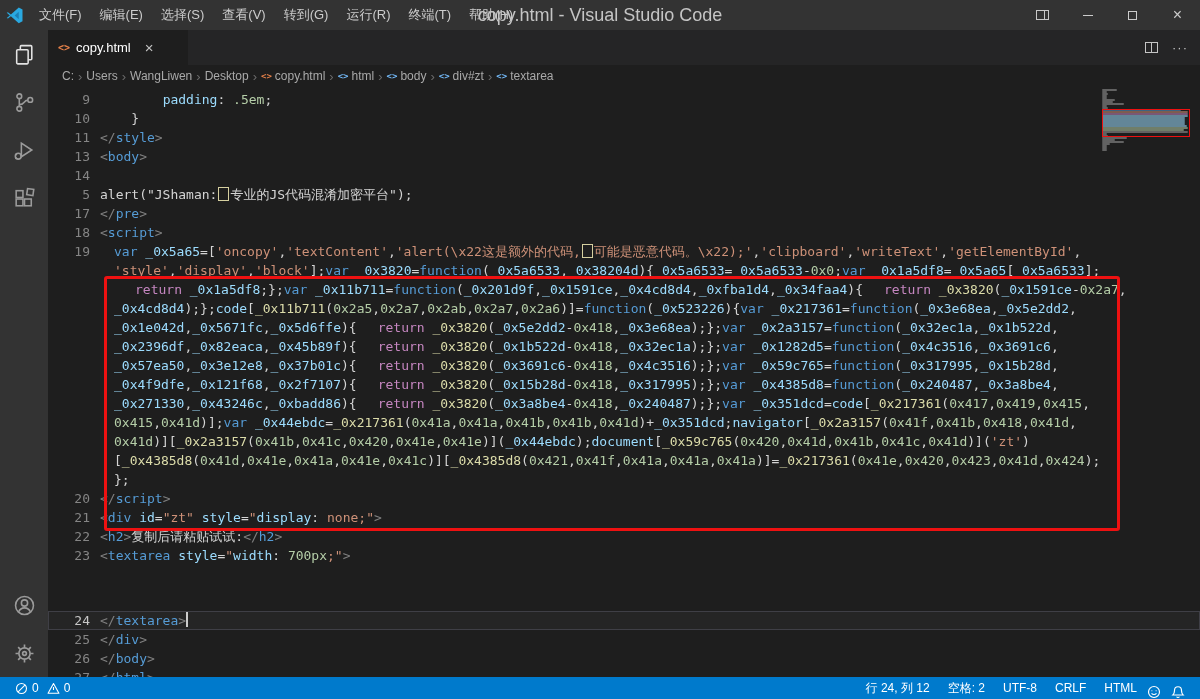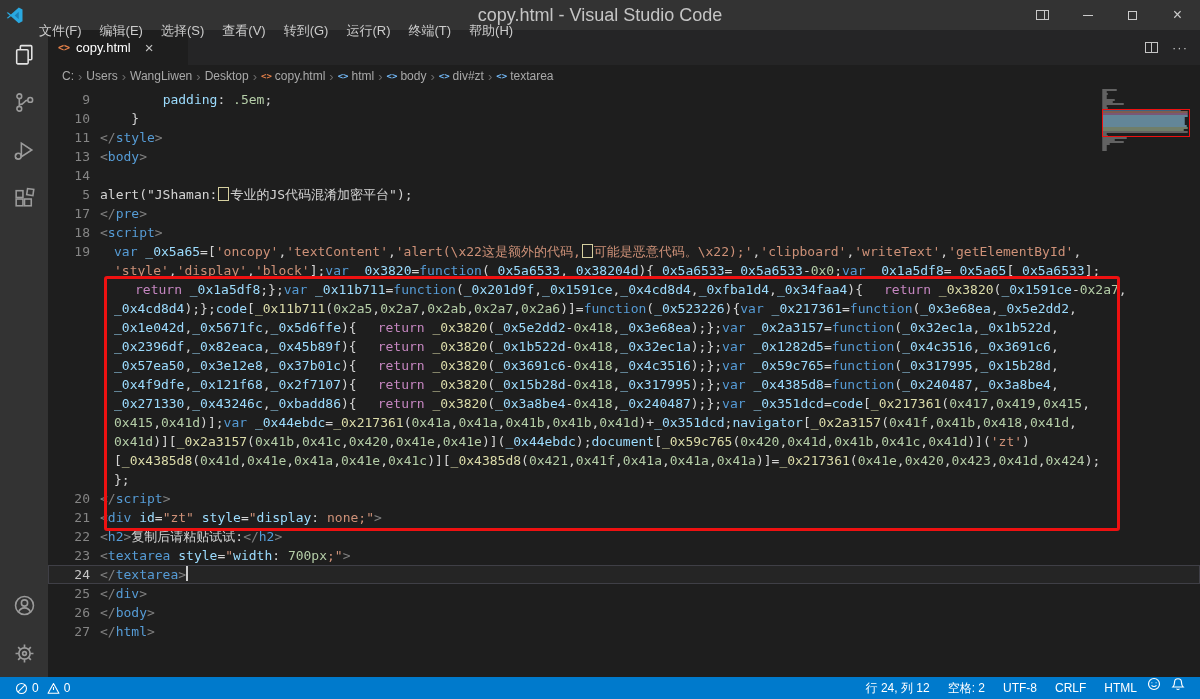--- a/index.html
+++ b/index.html
@@ -5,21 +5,21 @@
   * { margin:0; padding:0; box-sizing:border-box; }
   html,body { width:1200px; height:699px; overflow:hidden; background:#1e1e1e;
               font-family:"Liberation Sans", sans-serif; }
   .window { position:relative; width:1200px; height:699px; background:#1e1e1e; }
 
   
   .titlebar { position:absolute; top:0; left:0; right:0; height:30px; background:#333333;
               display:flex; align-items:center; color:#cccccc; z-index:30; }
   .vscode-logo { width:30px; height:30px; display:flex; align-items:center; justify-content:center; }
   .menubar { display:flex; height:30px; }
-  .menu-item { padding:16px 9px; line-height:30px; font-size:13px; color:#cccccc; cursor:default; }
+  .menu-item { padding:0 9px; line-height:30px; font-size:13px; color:#cccccc; cursor:default; }
   .window-title { position:absolute; left:50%; transform:translateX(-50%); line-height:30px;
                   font-size:18px; color:#c5c5c5; white-space:nowrap; }
   .window-controls { margin-left:auto; display:flex; height:30px; align-items:center; }
   .wc { width:45px; height:30px; display:flex; align-items:center; justify-content:center; color:#cccccc; }
   .layout-glyph { width:13px; height:10px; border:1px solid #c8c8c8; position:relative; }
   .layout-glyph::after { content:""; position:absolute; right:3px; top:0; bottom:0; width:1px; background:#c8c8c8; }
   .min-glyph { width:10px; height:1px; background:#cccccc; }
   .max-glyph { width:9px; height:9px; border:1px solid #cccccc; }
   .close-glyph { font-size:16px; line-height:16px; }
 
@@ -52,21 +52,21 @@
   .crumb-icon.element { color:#75beff; }
 
   
   .editor { position:absolute; top:57px; left:0; right:0; bottom:0; overflow:hidden; background:#1e1e1e; }
   .rows { position:absolute; top:3px; left:0; right:0;
           font-family:"DejaVu Sans Mono", monospace; font-size:13px; }
   .row { display:flex; height:19px; line-height:19px; white-space:pre; }
   .row .num { width:42px; flex:none; text-align:right; color:#858585; }
   .row .code { padding-left:10px; flex:none;text-align:center; }
   .row.ind .code { padding-left:24px; }
-  .row.cur { box-shadow: inset 0 0 0 1px #3f3f46; background:rgba(255,255,255,0.03); }
+  .row.cur { box-shadow: inset 0 0 0 1px #3f3f46; background:rgba(255,255,255,0.03);margin-top:46px; }
   .row.cur .num { color:#c6c6c6; }
 
   .sg-w { color:#d4d4d4; }
   .sg-t { color:#569cd6; }
   .sg-k { color:#c586c0;margin-left:21px; }
   .sg-v { color:#9cdcfe; }
   .sg-f { color:#dcdcaa; }
   .sg-s { color:#ce9178; }
   .sg-n { color:#b5cea8; }
   .sg-b { color:#808080; }
@@ -78,21 +78,21 @@
                 border-radius:3px; pointer-events:none; z-index:5; }
 
   .minimap { position:absolute; top:2px; right:6px; width:92px; z-index:6; }
   .mm-bar { height:2px; border-radius:1px; opacity:.55; }
   .mm-box { position:absolute; left:0; right:4px; border:1px solid #ee1111; }
 
   
   .statusbar { position:absolute; left:0; right:0; bottom:0; height:22px; background:#007acc;
                color:#ffffff; display:flex; align-items:center; font-size:12px; z-index:40; }
   .sb-left { display:flex; align-items:center; padding-left:10px; gap:10px; }
-  .sb-right { margin-left:auto; display:flex; align-items:flex-start; padding-right:10px; }
+  .sb-right { margin-left:auto; display:flex; align-items:flex-end; padding-right:10px; }
   .sb-item { display:flex; align-items:center; gap:4px; padding:0 5px; height:22px; line-height:22px; }
   .sb-right-items { display:flex; align-items:center; gap:8px; }
   .sb-icon { display:flex; align-items:center; padding:0 5px; }
   svg { display:block; }
 </style>
 </head>
 <body>
 
 <div class="window">
 

